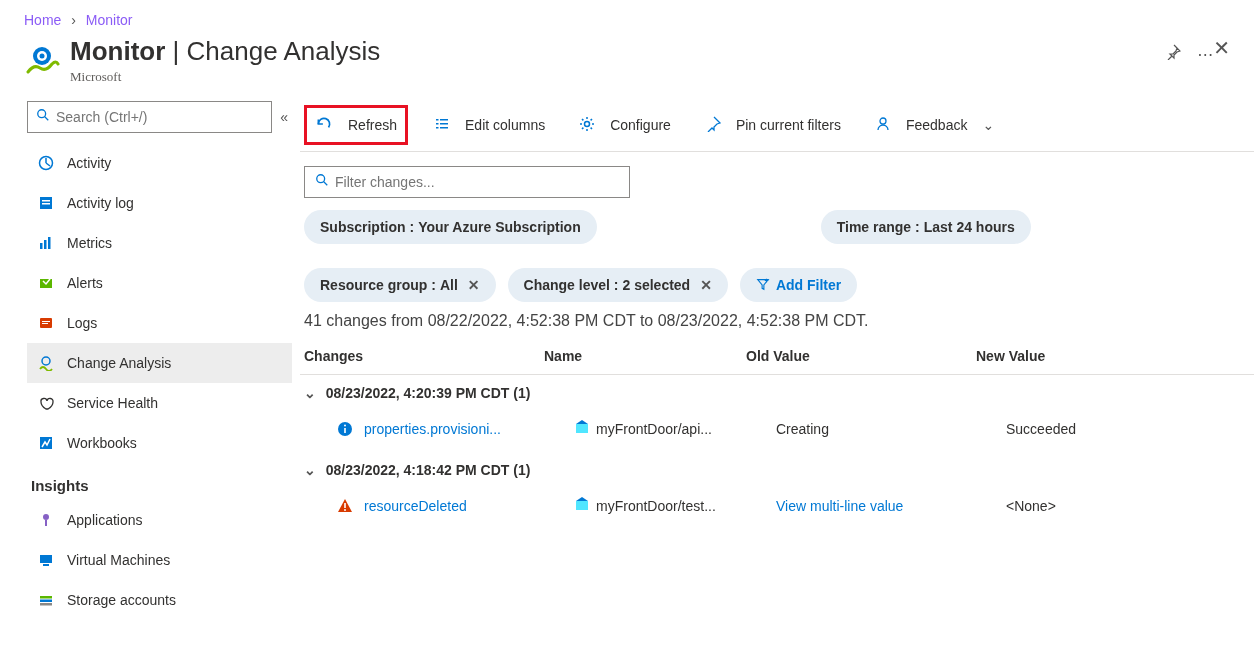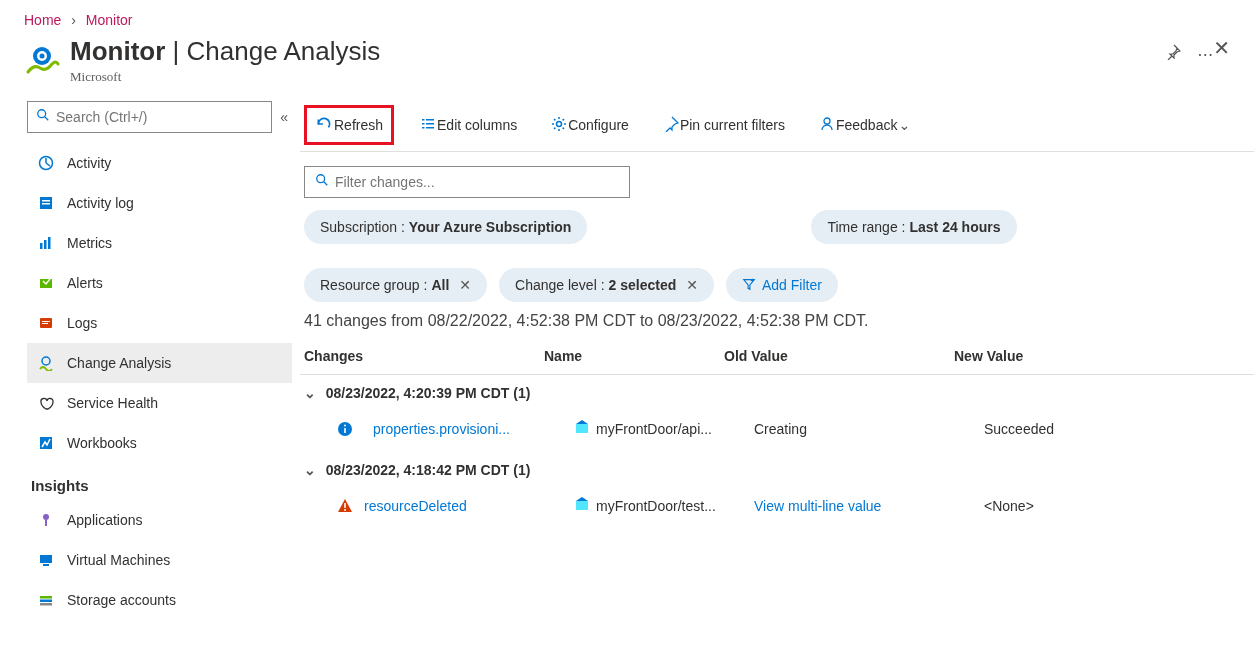--- a/index.html
+++ b/index.html
@@ -1,17 +1,17 @@
 <!DOCTYPE html>
 <html><head>
 <meta charset="utf-8">
 <style>
   * { box-sizing: border-box; margin: 0; padding: 0; font-family: "Segoe UI", Arial, sans-serif; }
   body { background: #fff; color: #323130; width: 1254px; height: 646px; overflow: hidden; }
-  a { color: #be185d; text-decoration: none; }
+  a { color: #8b5cf6; text-decoration: none; }
 
   .breadcrumb { padding: 12px 24px 4px 24px; font-size: 14px; }
   .breadcrumb .sep { color: #555; margin: 0 6px; }
 
   .header { display: flex; align-items: flex-start; padding: 4px 24px 16px 24px; }
   .header .logo { width: 36px; height: 36px; margin-right: 10px; margin-top: 6px; }
   .header .titleblock { flex: 1; }
   .header h1 { font-size: 26px; font-weight: 600; }
   .header h1 .thin { font-weight: 400; }
   .header .sub { font-size: 13px; color: #605e5c; margin-top: 2px; font-family: Liberation Serif, serif; }
@@ -27,41 +27,41 @@
   .searchbox input { border: none; outline: none; flex: 1; font-size: 14px; color: #555; }
   .collapse-caret { color: #555; font-size: 14px; cursor: pointer; padding-right:4px; }
 
   .nav-item { display: flex; align-items: center; gap: 12px; height: 40px; padding: 0 10px; font-size: 14px; cursor: pointer; }
   .nav-item.selected { background: #ededed; }
   .nav-icon { width: 18px; height: 18px; display: inline-flex; align-items: center; justify-content: center; }
   .nav-group { font-weight: 600; font-size: 15px; padding: 14px 10px 6px 4px; }
 
   .main { flex: 1; padding-top: 0; }
   .toolbar { display: flex; align-items: center; gap: 18px; padding: 4px 4px 6px 4px; border-bottom: 1px solid #e1dfdd; }
-  .tb-btn { display: inline-flex; align-items: center; gap: 1px; font-size: 14px; color: #323130; cursor: pointer; height: 36px; padding: 0 8px; }
+  .tb-btn { display: inline-flex; align-items: center; gap: 15px; font-size: 14px; color: #323130; cursor: pointer; height: 36px; padding: 0 8px; }
   .refresh-highlight { border: 3px solid #e81123; height: 40px; }
   .tb-btn svg, .tb-btn .ic { color: #0078d4; }
 
   .filter-input { display: flex; align-items: center; border: 1px solid #8a8886; width: 326px; height: 32px; padding: 0 10px; margin: 14px 0 12px 4px; }
   .filter-input input { border: none; outline: none; flex: 1; font-size: 14px; color: #666; }
 
   .pills { display: flex; flex-wrap: wrap; gap: 12px; margin-left: 4px; margin-bottom: 10px; }
-  .pill { background: #e6eef5; border-radius: 20px; height: 34px; display: inline-flex; align-items: center; padding: 4px 16px; font-size: 14px; color: #323130; }
+  .pill { background: #e6eef5; border-radius: 20px; height: 34px; display: inline-flex; align-items: center; padding: 4px 16px; font-size: 14px; color: #323130; font-weight: bold; }
   .pill b { margin-left: 4px; }
   .pill .x { margin-left: 10px; color: #555; cursor: pointer; }
   .pill.add { color: #0078d4; }
   .pill.add .ic { margin-right: 6px; }
   .pill-spacer { width: 200px; }
 
   .summary { font-size: 16px; color: #444; margin: 10px 4px 8px 4px; }
 
   .table { width: 100%; }
   .thead { display: flex; padding: 10px 4px; font-size: 14px; font-weight: 600; border-bottom: 1px solid #e1dfdd; }
   .col-changes { width: 240px; }
-  .col-name { width: 180px; }
+  .col-name { width: 202px; }
   .col-old { width: 230px; }
   .col-new { flex: 1; }
 
   .group-row { display: flex; align-items: center; gap: 10px; padding: 10px 4px; font-size: 14px; font-weight: 600; cursor: pointer; }
   .group-row .chev { color: #555; }
 
   .data-row { display: flex; align-items: center; padding: 8px 4px 14px 34px; font-size: 14px; }
   .data-row .ic { width: 22px; display: inline-flex; justify-content: center; }
   .data-row .link { color: #0078d4; }
   .data-row .resicon { margin-right: 6px; }
@@ -318,21 +318,21 @@
         <div class="col-name">Name</div>
         <div class="col-old">Old Value</div>
         <div class="col-new">New Value</div>
       </div>
 
       <div class="group-row">
         <span class="chev">⌄</span>
         <span>08/23/2022, 4:20:39 PM CDT (1)</span>
       </div>
       <div class="data-row">
-        <div class="col-changes" style="display:flex;align-items:flex-end;gap:17px;">
+        <div class="col-changes" style="display:flex;align-items:flex-end;gap:8px;">
           <span class="ic">
               <svg width="16" height="16" viewBox="0 0 16 16">
                 <circle cx="8" cy="8" r="7" fill="#0078d4"></circle>
                 <rect x="7.2" y="7" width="1.6" height="5" fill="#fff"></rect>
                 <circle cx="8" cy="4.5" r="1" fill="#fff"></circle>
               </svg>
             </span>
           <span class="link">properties.provisioni...</span>
         </div>
         <div class="col-name" style="display:flex;align-items:center;">

